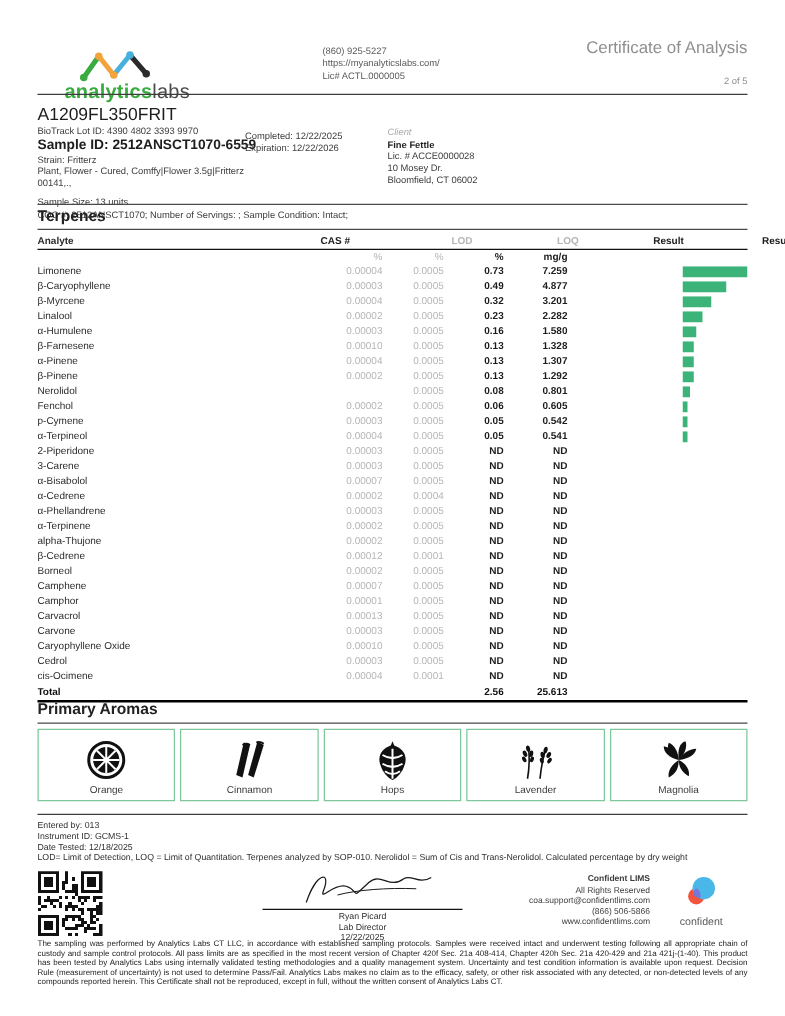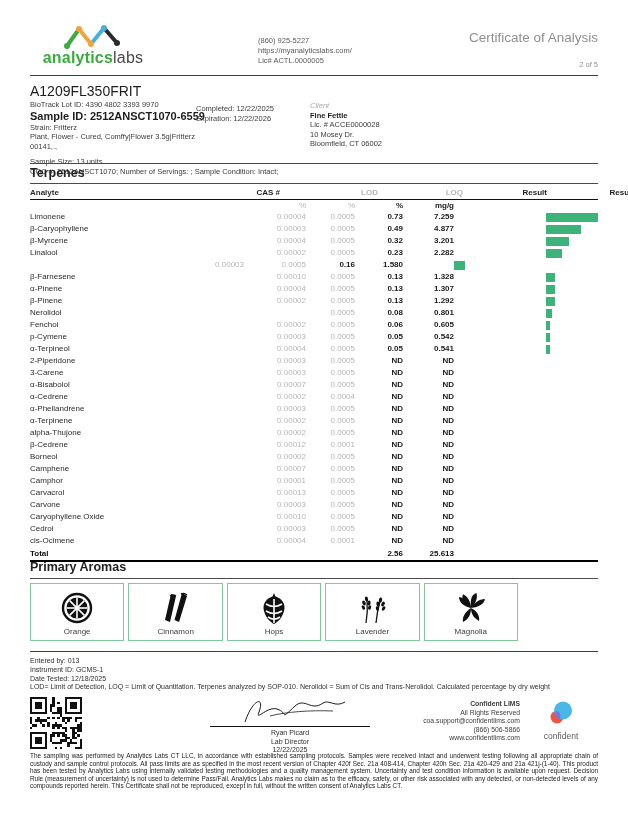--- a/index.html
+++ b/index.html
@@ -1,19 +1,19 @@
 <!DOCTYPE html>
 <html><head>
 <meta charset="utf-8">
 <style>
   html,body{margin:0;padding:0;background:#e8e8e8;}
   .page{position:relative;width:628px;height:813px;background:#ffffff;margin:0 auto;
         font-family:"Liberation Sans","DejaVu Sans",sans-serif;color:#2f2f2f;overflow:hidden;}
   
-  .hdr-logo{position:absolute;left:34px;top:24px;width:118px;text-align:center;}
+  .hdr-logo{position:absolute;left:34px;top:40px;width:118px;text-align:right;}
   .hdr-logo svg{display:block;margin:0 auto;}
   .logo-word{font-size:16px;font-weight:700;letter-spacing:.2px;line-height:16px;}
   .logo-word .p1{color:#3aab3f;}
   .logo-word .p2{color:#4a4a4a;font-weight:400;}
   .lab-block{position:absolute;left:152px;top:36px;font-size:7.5px;line-height:10px;color:#5a5a5a;}
   .lab-block .b{font-weight:700;color:#3d3d3d;}
   .contact-block{position:absolute;left:258px;top:36px;font-size:7.5px;line-height:10px;color:#5a5a5a;}
   .cert-title{position:absolute;right:30px;top:30px;font-size:13.5px;color:#8f8f8f;text-align:right;}
   .page-num{position:absolute;right:30px;top:60px;font-size:7.5px;color:#8f8f8f;text-align:right;}
   .hdr-rule{position:absolute;left:30px;right:30px;top:75px;border-top:1.5px solid #3d3d3d;}
@@ -39,21 +39,21 @@
   .tc.cas,.tc.lod,.tc.loq,.tc.pct,.tc.mgg{text-align:right;}
   .tc.lod,.tc.loq{color:#b5b5b5;}
   .tc.pct,.tc.mgg{font-weight:700;color:#1c1c1c;}
   .tc.qual{padding-left:14px;text-align:left;}
   .tc.analyte{color:#2b2b2b;}
   .barcell{display:flex;align-items:center;}
   .bar{height:9px;background:#3cb378;}
   .trow.total{font-weight:700;color:#111;border-bottom:2px solid #000000;height:13px;}
   .trow.total .tc{font-weight:700;color:#111;}
   
-  .aromas{position:absolute;left:30px;top:583px;width:488px;display:flex;gap:4px;}
+  .aromas{position:absolute;left:30px;top:583px;width:568px;display:flex;gap:4px;}
   .aroma-box{flex:1;height:56px;border:1px solid #7fc89c;position:relative;background:#fff;}
   .aroma-box svg{position:absolute;left:50%;top:6px;transform:translateX(-50%);}
   .aroma-label{position:absolute;left:0;right:0;bottom:4px;text-align:center;font-size:8px;color:#3c3c3c;}
   
   .foot-rule{position:absolute;left:30px;right:30px;top:651px;border-top:1px solid #3d3d3d;}
   .meta{position:absolute;left:30px;top:657px;font-size:7px;line-height:8.8px;color:#2f2f2f;}
   .qr{position:absolute;left:30px;top:697px;}
   .sig{position:absolute;left:210px;top:694px;width:160px;text-align:center;}
   .sig .line{border-top:1.5px solid #111;margin-top:-4px;}
   .sig .sigtext{font-size:7px;line-height:8.5px;color:#2f2f2f;margin-top:2px;}
@@ -189,20 +189,21 @@
           <div class="tc lod">0.00002</div>
           <div class="tc loq">0.0005</div>
           <div class="tc pct">0.23</div>
           <div class="tc mgg">2.282</div>
           <div class="tc qual"></div>
           <div class="tc barcell">
             <div class="bar" style="width: 16.4px; background: rgb(60, 179, 120);"></div>
           </div>
         </div>
         <div class="trow">
+          <div class="tc analyte">α-Humulene</div>
           <div class="tc cas"></div>
           <div class="tc lod">0.00003</div>
           <div class="tc loq">0.0005</div>
           <div class="tc pct">0.16</div>
           <div class="tc mgg">1.580</div>
           <div class="tc qual"></div>
           <div class="tc barcell">
             <div class="bar" style="width: 11.4px; background: rgb(60, 179, 120);"></div>
           </div>
         </div>

